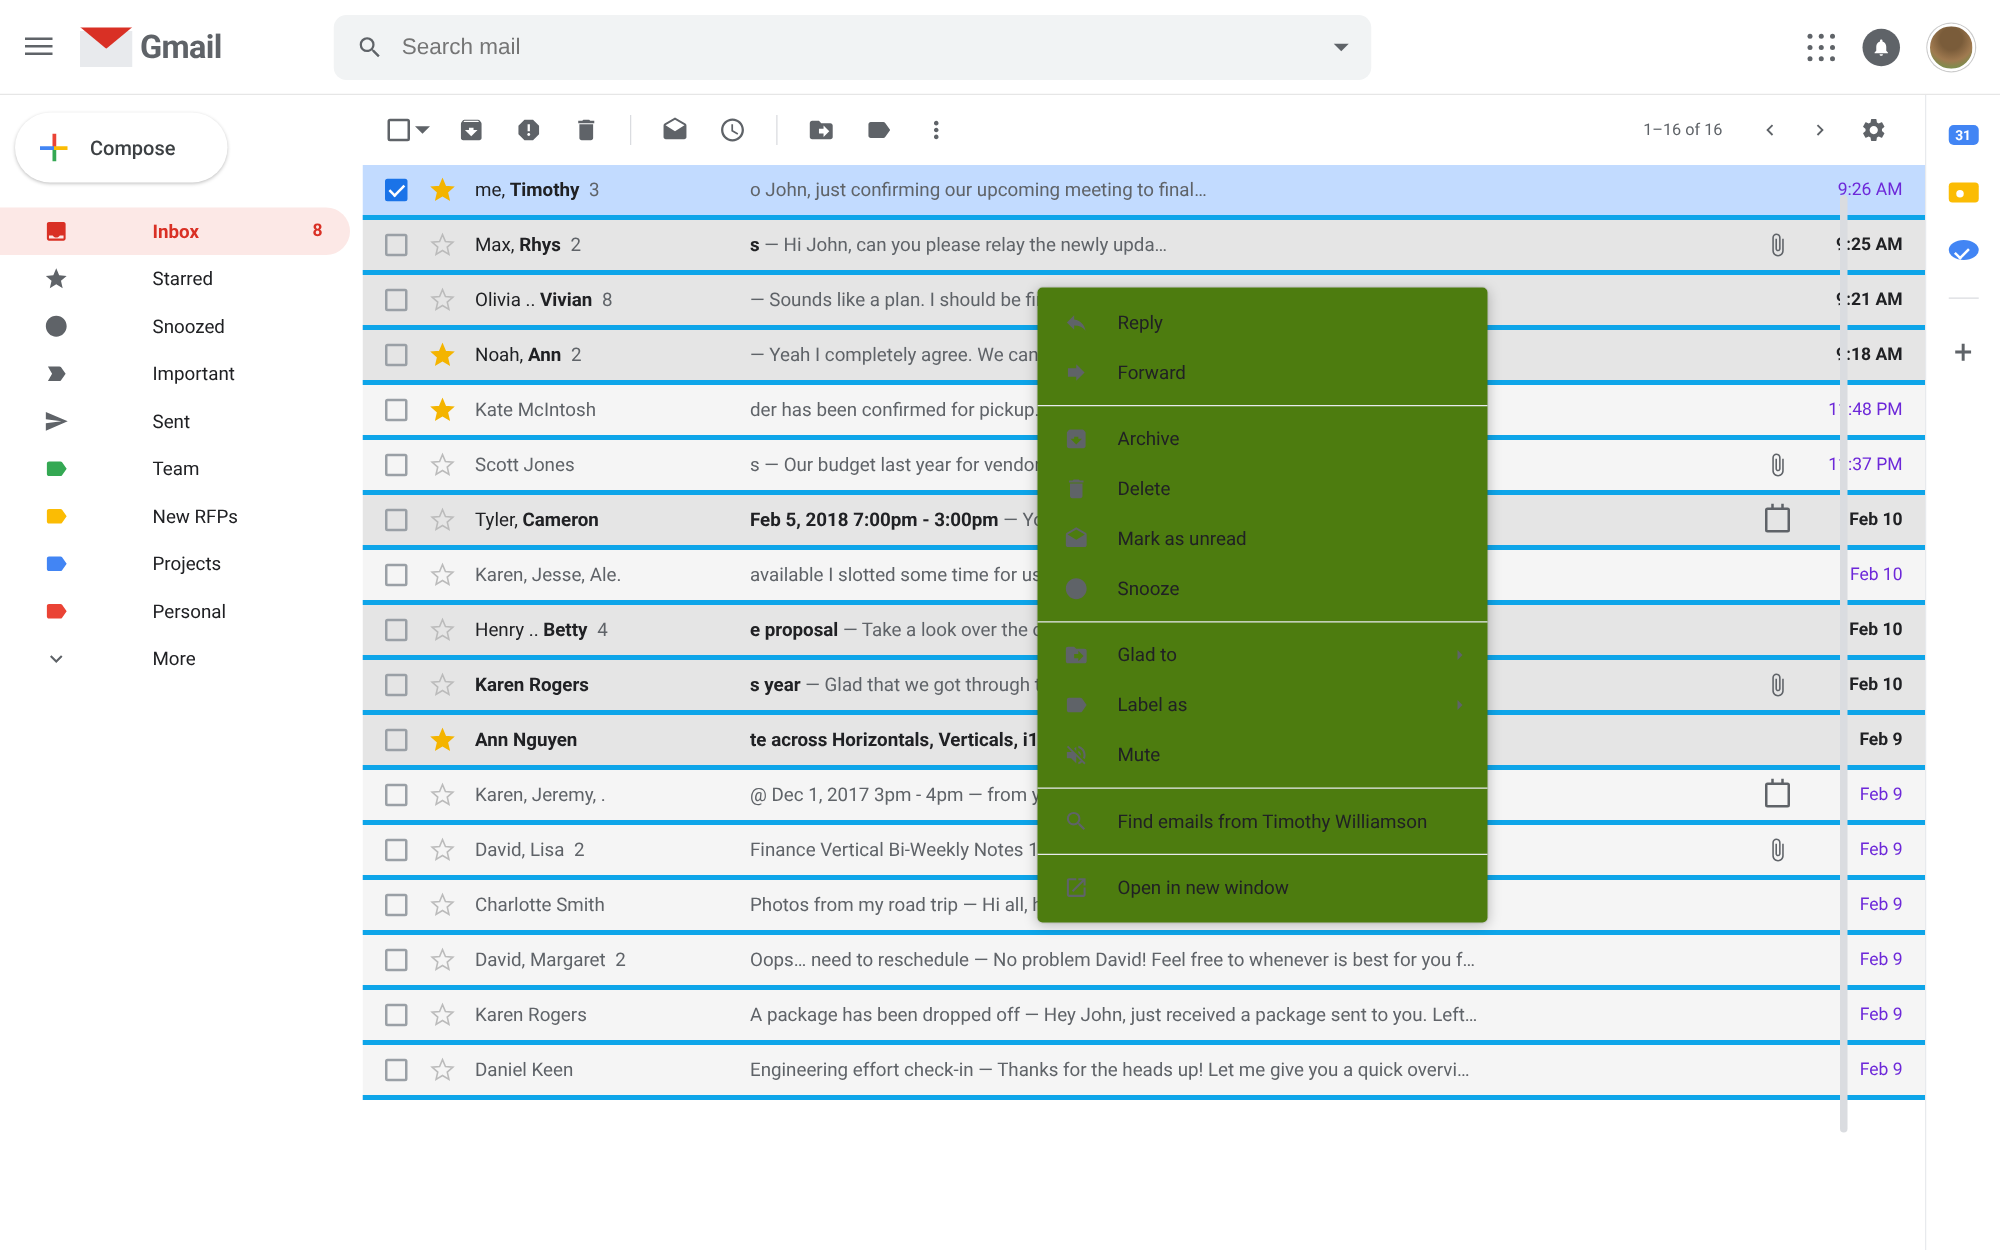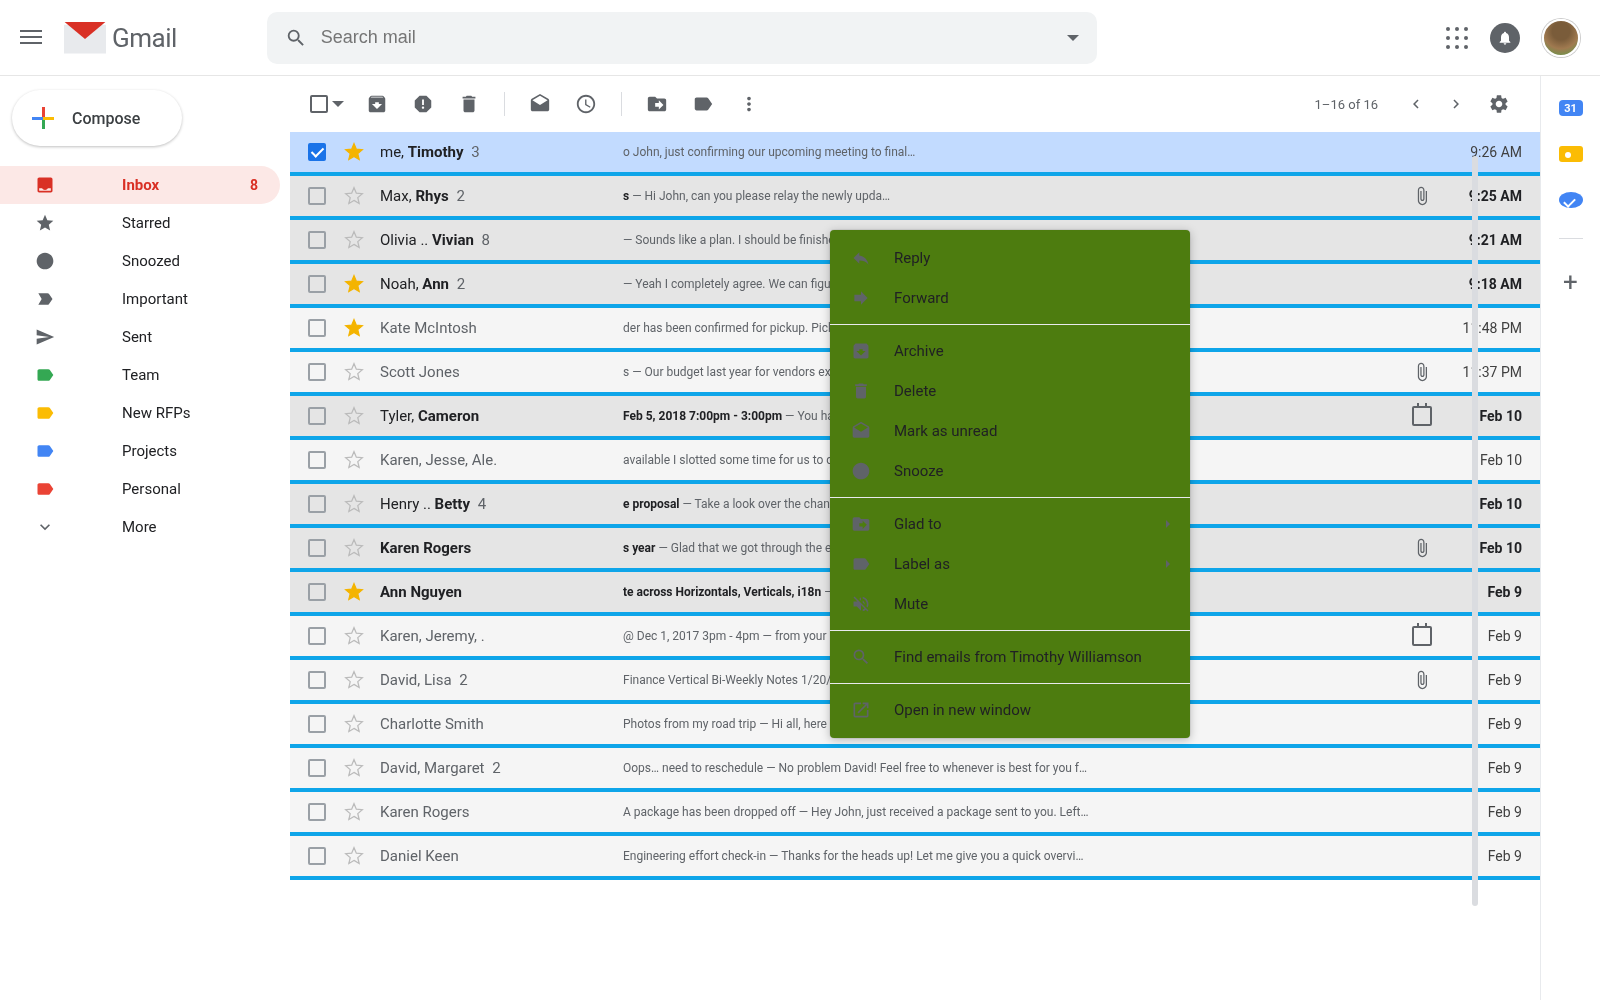--- a/index.html
+++ b/index.html
@@ -7,21 +7,21 @@
 #app { display: flex; flex-direction: column; height: 1000px; width: 1600px; }
 
 
 .header { display: flex; align-items: center; height: 76px; padding: 0 20px; border-bottom: 1px solid #e6e6e6; }
 .hamburger { width: 24px; height: 24px; margin-right: 20px; cursor: pointer; }
 .ham-line { width: 22px; height: 2px; background:#5f6368; margin:4px 0; }
 .logo { display:flex; align-items:center; margin-right: 90px; }
 .logo-img { width:42px; height:32px; position:relative; }
 .logo-env { position:absolute; inset:0; background:#e8eaed; clip-path: polygon(0 10%,100% 10%,100% 100%,0 100%); }
 .logo-flap { position:absolute; left:0; right:0; top:0; height:55%; background:#d93025; clip-path: polygon(0 0,100% 0,50% 100%); }
-.logo-text { font-size:26px; color:#5f6368; font-weight:400; margin-left:6px; letter-spacing:-0.5px; }
+.logo-text { font-size:26px; color:#5f6368; font-weight:700; margin-left:6px; letter-spacing:-0.5px; }
 .search { flex:0 0 830px; height:52px; background:#f1f3f4; border-radius:10px; display:flex; align-items:center; padding:0 18px; }
 .search svg { fill:#5f6368; }
 .search-input { flex:1; border:none; background:transparent; font-size:18px; color:#5f6368; margin-left:14px; outline:none; }
 .drop-tri { width:0; height:0; border-left:6px solid transparent; border-right:6px solid transparent; border-top:6px solid #5f6368; }
 .header-spacer { flex:1; }
 .header-icons { display:flex; align-items:center; gap:22px; }
 .apps-grid { width:22px; height:22px; display:grid; grid-template-columns:repeat(3,4px); grid-template-rows:repeat(3,4px); gap:5px; }
 .apps-grid div { width:4px; height:4px; background:#5f6368; border-radius:50%; }
 .bell-wrap { width:30px; height:30px; border-radius:50%; background:#5f6368; display:flex; align-items:center; justify-content:center; }
 .avatar { width:38px; height:38px; border-radius:50%; background: radial-gradient(circle at 50% 30%, #7a5c3a 30%, #a07a50 60%, #5aa04a 100%); border:2px solid #fff; box-shadow:0 0 0 1px #ccc; }
@@ -70,27 +70,27 @@
 .chk.on{background:#1a73e8;border-color:#1a73e8;position:relative;}
 .chk.on::after{content:'';position:absolute;left:4px;top:0px;width:5px;height:10px;border:solid #fff;border-width:0 2px 2px 0;transform:rotate(45deg);}
 .star{width:20px;height:20px;margin-right:16px;flex-shrink:0;cursor:pointer;}
 .star svg{fill:none;stroke:#bbb;stroke-width:1.5;}
 .star.on svg{fill:#f4b400;stroke:#f4b400;}
 .sender{width:220px;flex-shrink:0;font-size:15px;white-space:nowrap;overflow:hidden;text-overflow:ellipsis;}
 .row.unread .sender{color:#202124;}
 .row.read .sender{color:#5f6368;}
 .sender b{font-weight:700;}
 .cnt{color:#5f6368;font-weight:400;margin-left:4px;}
-.subject{flex:1;font-size:12px;white-space:nowrap;overflow:hidden;text-overflow:ellipsis;color:#5f6368;margin-left:23px;}
+.subject{flex:1;font-size:15px;white-space:nowrap;overflow:hidden;text-overflow:ellipsis;color:#5f6368;}
 .subject b{color:#202124;font-weight:700;}
 .attach{margin:0 10px;flex-shrink:0;}
 .attach svg{fill:#5f6368;}
 .cal-ic{width:20px;height:20px;border:2px solid #5f6368;border-radius:2px;margin:0 10px;position:relative;flex-shrink:0;}
 .cal-ic::before{content:'';position:absolute;left:3px;top:-5px;width:2px;height:5px;background:#5f6368;box-shadow:8px 0 #5f6368;}
-.time{width:80px;text-align:right;font-size:14px;color:#404040;flex-shrink:0;}
+.time{width:80px;text-align:right;font-size:14px;color:#6d28d9;flex-shrink:0;}
 .row.unread .time{font-weight:700;color:#202124;}
 
 
 .context-menu{position:absolute;left:540px;top:154px;width:360px;background:#4d7c0f;border-radius:4px;box-shadow:0 2px 10px rgba(0,0,0,0.25),0 0 0 1px rgba(0,0,0,0.05);z-index:100;padding:8px 0;}
 .cm-item{height:40px;display:flex;align-items:center;padding:0 20px;cursor:pointer;font-size:15px;color:#202124;}
 .cm-icon{width:22px;height:22px;margin-right:22px;display:flex;align-items:center;justify-content:center;}
 .cm-icon svg{fill:#5f6368;}
 .cm-label{flex:1;}
 .cm-caret{width:0;height:0;border-top:4px solid transparent;border-bottom:4px solid transparent;border-left:4px solid #5f6368;}
 .cm-div{height:1px;background:#e8eaed;margin:6px 0;}

